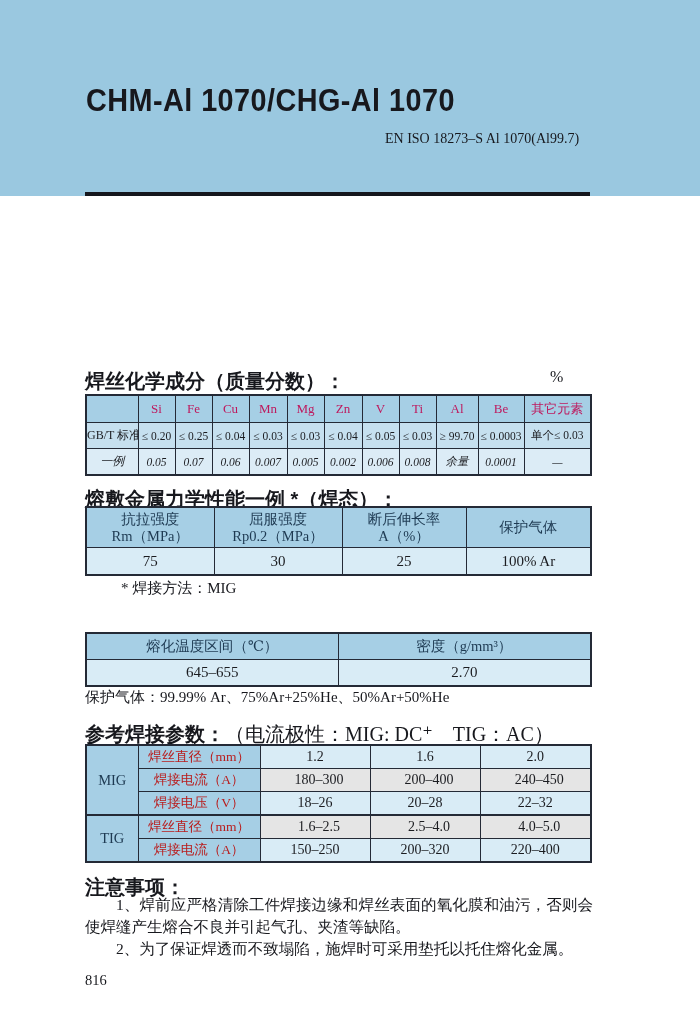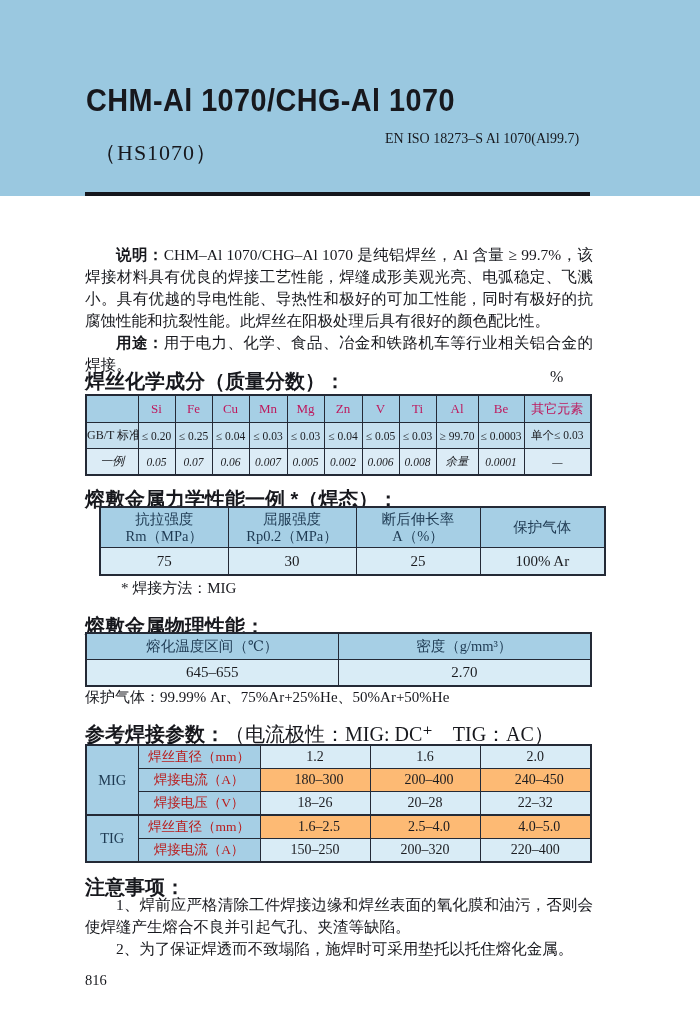--- a/index.html
+++ b/index.html
@@ -27,54 +27,49 @@
   table.t{position:absolute;border-collapse:collapse;table-layout:fixed;border:2px solid #242a36;}
   table.t td{border:1.5px solid #242a36;text-align:center;vertical-align:middle;padding:0;overflow:hidden;}
   
   .chem{left:85px;top:394px;width:505px;}
   .chem td{height:25px;font-size:11.5px;white-space:nowrap;}
   .chem tr.hdr td{height:26px;font-size:13px;background:#a6cfe5;color:#be185d;}
   .chem tr.r1 td{background:#c6e0ef;}
   .chem tr.r2 td{background:#dcecf6;font-style:italic;}
   .chem td.rowlbl{font-size:12px;}
   
-  .mech{left:99px;top:506px;width:505px;padding-left:35px;}
+  .mech{left:85px;top:506px;width:505px;padding-left:35px;}
   .mech tr.hdr td{height:39px;background:#a6cfe5;color:#1e3a52;font-size:14.5px;}
   .mech tr.hdr .l1,.mech tr.hdr .l2{display:block;line-height:17px;}
   .mech tr.val td{height:26px;background:#d9ecf6;font-size:15px;}
   
   .phys{left:85px;top:632px;width:505px;}
   .phys tr.hdr td{height:25px;background:#a6cfe5;color:#1e3a52;font-size:14.5px;}
   .phys tr.val td{height:25px;background:#d9ecf6;font-size:15px;}
   
   .prm{left:85px;top:744px;width:505px;}
   .prm td{height:22px;font-size:14px;}
   .prm td.grp{background:#a6cfe5;color:#1e3a52;font-size:14.5px;}
   .prm td.plbl{background:#a6cfe5;color:#b91c1c;font-size:13.5px;}
   .prm tr.va td.v{background:#d9ecf6;}
-  .prm tr.vb td.v{background:#fdba74;padding-left:8px;}
+  .prm tr.vb td.v{background:#e5e5e5;padding-left:8px;}
   .prm tr.tigline td{border-top-width:2.5px;}
 </style>
 </head>
 <body>
 
 <div id="page">
 
   <div class="band"></div>
   <div class="brand-title">CHM-Al 1070/CHG-Al 1070</div>
-  <div class="brand-sub">（HS1070）</div>
   <div class="standards">
     <div>EN ISO 18273–S Al 1070(Al99.7)</div>
   </div>
   <div class="rule"></div>
 
-  <div class="para" style="top:244px;">
-    <p><span class="lbl">说明：</span><span>CHM–Al 1070/CHG–Al 1070 是纯铝焊丝，Al 含量 ≥ 99.7%，该焊接材料具有优良的焊接工艺性能，焊缝成形美观光亮、电弧稳定、飞溅小。具有优越的导电性能、导热性和极好的可加工性能，同时有极好的抗腐蚀性能和抗裂性能。此焊丝在阳极处理后具有很好的颜色配比性。</span></p>
-    <p><span class="lbl">用途：</span><span>用于电力、化学、食品、冶金和铁路机车等行业相关铝合金的焊接。</span></p>
-  </div>
 
   <div class="sec-title" style="top:368px;">焊丝化学成分（质量分数）：</div>
   <div class="unit" style="top:368px;">%</div>
 
   <table class="t chem">
     <colgroup>
       <col style="width:52px">
         <col style="width:37px">
         <col style="width:37px">
         <col style="width:37px">
@@ -163,21 +158,20 @@
     <tr class="val">
       <td>75</td>
       <td>30</td>
       <td>25</td>
       <td>100% Ar</td>
     </tr>
   </tbody>
     </table>
   <div class="note-line" style="top:579px;left:100px;margin-left:21px;">* 焊接方法：MIG</div>
 
-  <div class="sec-title" style="top:613px;">熔敷金属物理性能：</div>
   <table class="t phys">
     <colgroup>
         <col style="width:252px">
         <col style="width:253px">
       </colgroup>
     <tbody>
         <tr class="hdr">
       <td>熔化温度区间（℃）</td>
       <td>密度（g/mm³）</td>
     </tr>

